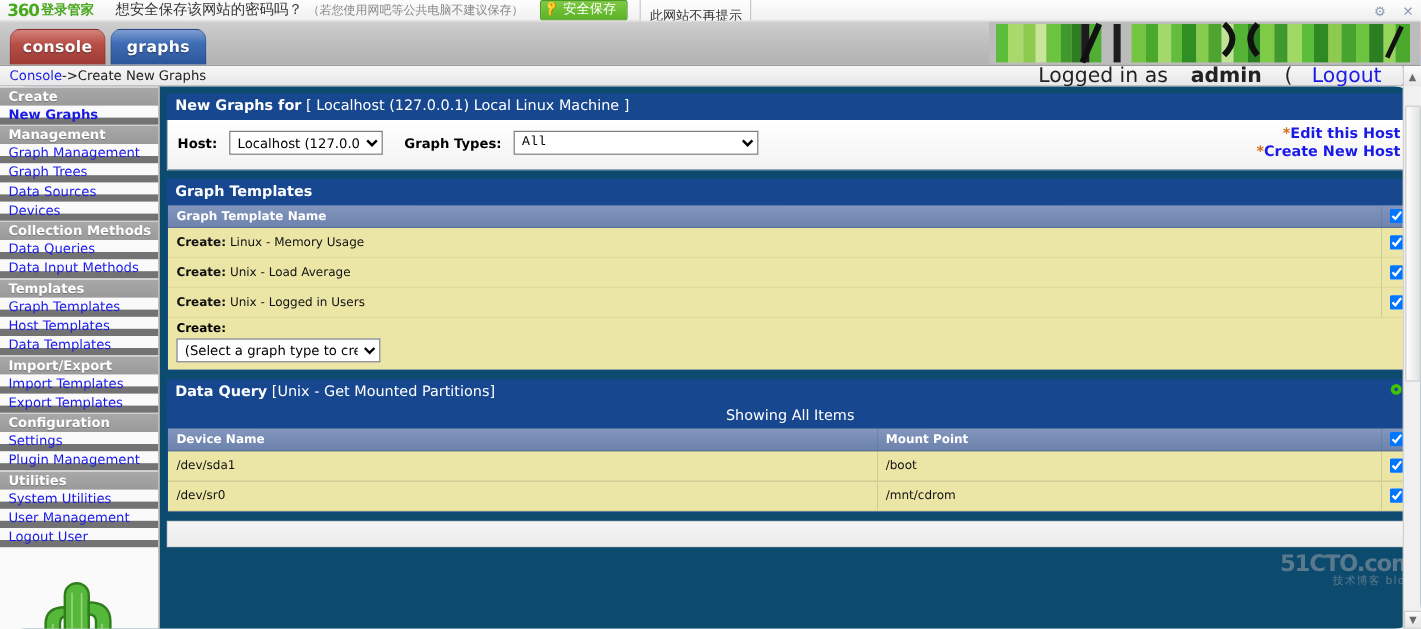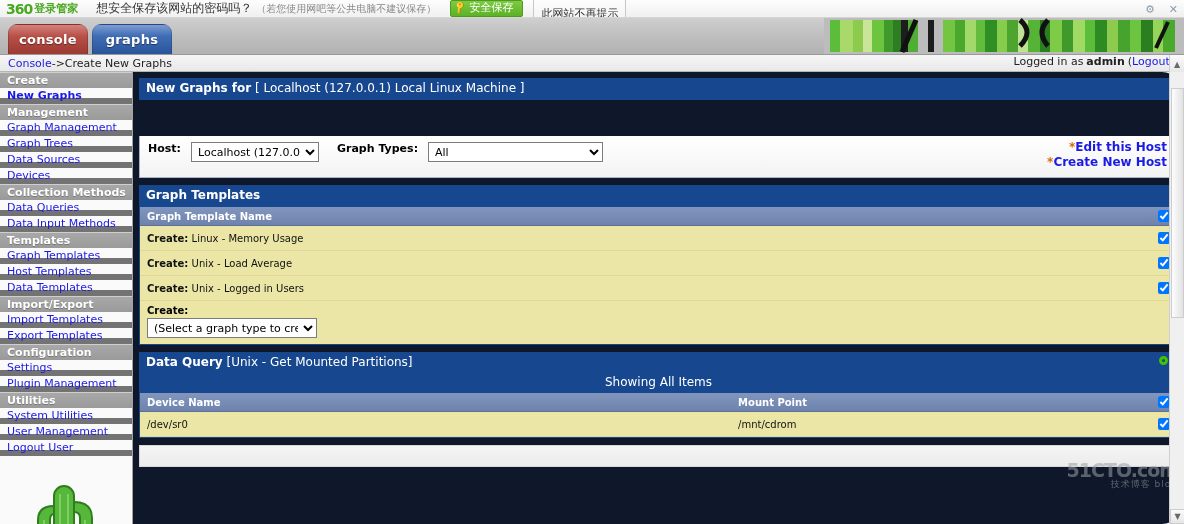--- a/index.html
+++ b/index.html
@@ -109,31 +109,31 @@
     border-bottom: 1px solid #b4b4b4;
     display: flex; align-items: center;
     padding: 0 8px;
     font-size: 11px;
     color: #222;
     position: relative;
   }
   #breadcrumb-bar a { color: #1a1ae6; text-decoration: none; }
   .crumb-right {
     position: absolute; right: 10px; top: 0; height: 18px;
-    display: flex; align-items: flex-start; font-size: 11px; color: #222;
+    display: flex; align-items: flex-end; font-size: 17px; color: #222; gap: 16px;
   }
   .crumb-right b { margin: 0 3px; }
   .crumb-right a { color: #2222dd; }
 
   
   #page {
     display: flex;
     width: 1184px;
     height: 452px;
-    background: #0f172a;
+    background: #0c4a6e;
     position: relative;
     border-radius: 22px;
   }
 
   
   #sidebar {
     width: 133px;
     min-width: 133px;
     background: #fafafa;
     border-right: 1px solid #a3a3a3;
@@ -196,36 +196,35 @@
     font-size: 12px;
     text-align: center;
     padding: 1px 0 4px;
   }
   .panel-body {
     background: linear-gradient(#ffffff,#f3f3f3);
     border: 1px solid #aab4c6;
     border-top: none;
     padding: 6px 8px 9px;
     display: flex;
-    align-items: flex-start;
+    align-items: center;
     position: relative;
     min-height: 42px;
-    margin-top: 36px;
   }
   .lbl { font-size: 11px; font-weight: bold; color: #000; margin-right: 10px; }
   select {
     font-family: "DejaVu Sans", "Liberation Sans", sans-serif;
     font-size: 11px;
     padding: 1px 2px;
     border: 1px solid #7d7d7d;
     background: #fff;
     height: 20px;
   }
   #host-select { width: 128px; margin-right: 18px; }
-  #graph-type-select { width: 175px; }
+  #graph-type-select { width: 204px; font-family: Liberation Mono, monospace; }
   .host-links {
     position: absolute; right: 10px; top: 4px;
     text-align: right;
     line-height: 15px;
   }
   .host-links a {
     font-size: 12px; font-weight: bold;
     color: #1a1ae6; text-decoration: none;
     display: block; white-space: nowrap;
   }
@@ -536,20 +535,27 @@
         <table class="grid">
           <tbody>
               <tr>
             <th style="width:57%">Device Name</th>
             <th>Mount Point</th>
             <th class="cb">
               <input type="checkbox" checked="" style="">
             </th>
           </tr>
           <tr>
+            <td>/dev/sda1</td>
+            <td>/boot</td>
+            <td class="cb">
+              <input type="checkbox" checked="" style="">
+            </td>
+          </tr>
+          <tr>
             <td>/dev/sr0</td>
             <td>/mnt/cdrom</td>
             <td class="cb">
               <input type="checkbox" checked="" style="">
             </td>
           </tr>
         </tbody>
           </table>
       </div>
     </div>

